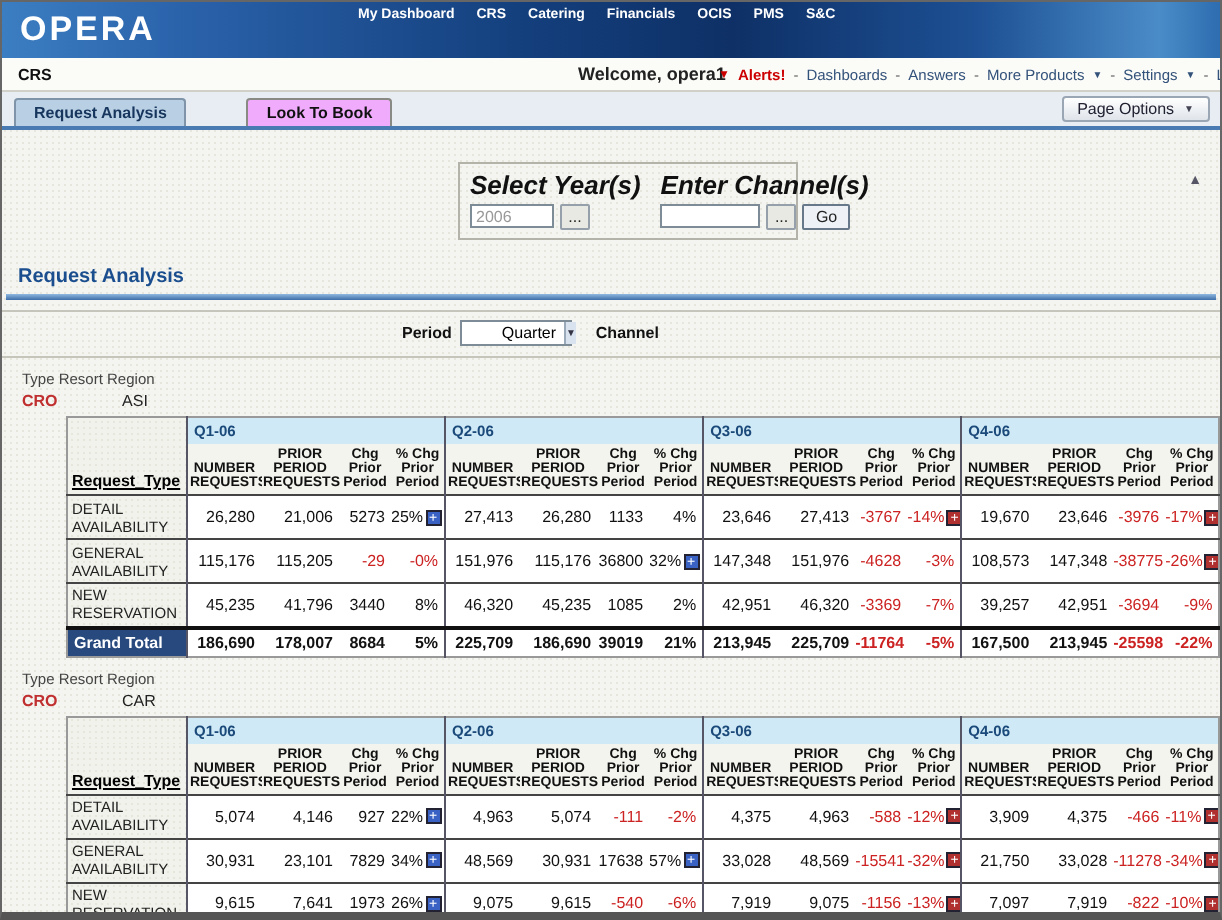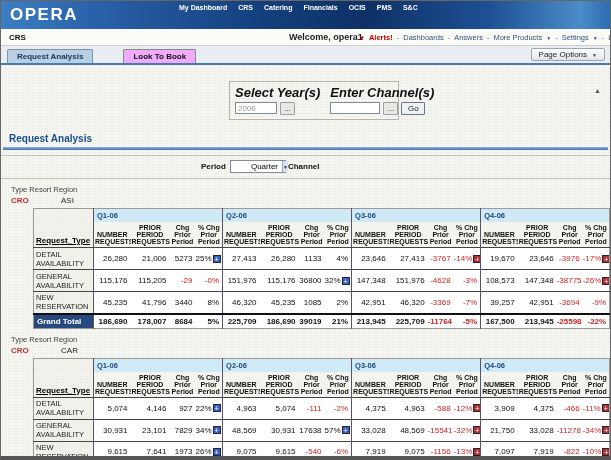--- a/index.html
+++ b/index.html
@@ -57,21 +57,21 @@
     border-radius:1px; cursor:pointer; font-family:"Liberation Sans", sans-serif; color:#222; }
   .btn.dots { width:15px; }
   .btn.go { width:24px; background:#eef2f6; border-color:#66788a; }
 
   
   #section-title { margin:13px 0 3px 8px; font-size:10px; font-weight:bold; color:#1b4e8e; }
   #section-rule { height:3px; margin:0 2px; background:linear-gradient(#8fb8e0,#3f6fa8); }
 
   
   #controlband { margin-top:5px; border-top:1px solid #c5c5bc; border-bottom:1px solid #c5c5bc;
-    padding:4px 0 5px 200px; display:flex; gap:2px; align-items:center; }
+    padding:4px 0 5px 200px; display:flex; gap:12px; align-items:center; }
   .ctl { display:flex; gap:4px; align-items:center; }
   .ctl .clabel { font-size:8px; font-weight:bold; color:#111; }
   .select { display:inline-flex; justify-content:space-between; align-items:center; border:1px solid #7e8c98;
     background:#fff; font-size:8px; height:13px; padding-left:20px; cursor:pointer; }
   .select .sarrow { width:11px; height:11px; background:#d9e3f0; border-left:1px solid #9aaabb;
     font-size:5px; color:#334; display:flex; align-items:center; justify-content:center; margin-left:4px; }
   #period-select { width:56px; } #channel-select { width:92px; } #resort-select { width:82px; }
 
   
   .region-block { margin:6px 0 3px 10px; }

